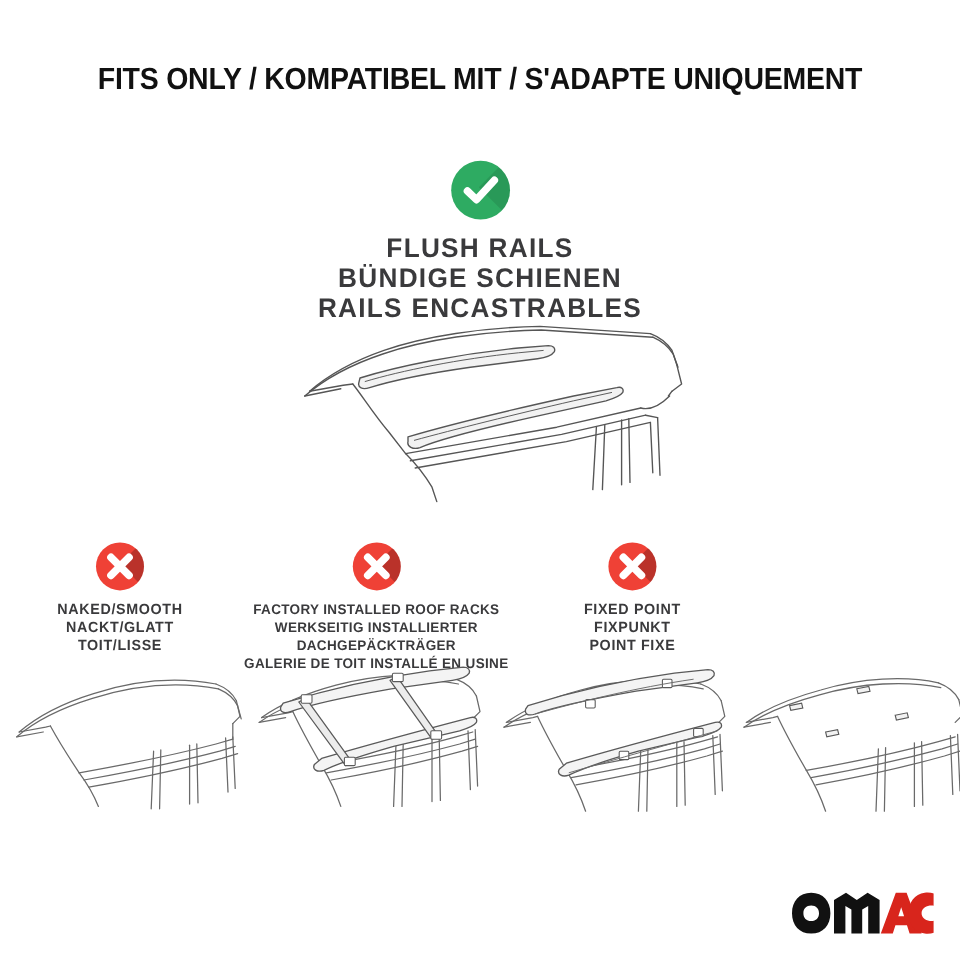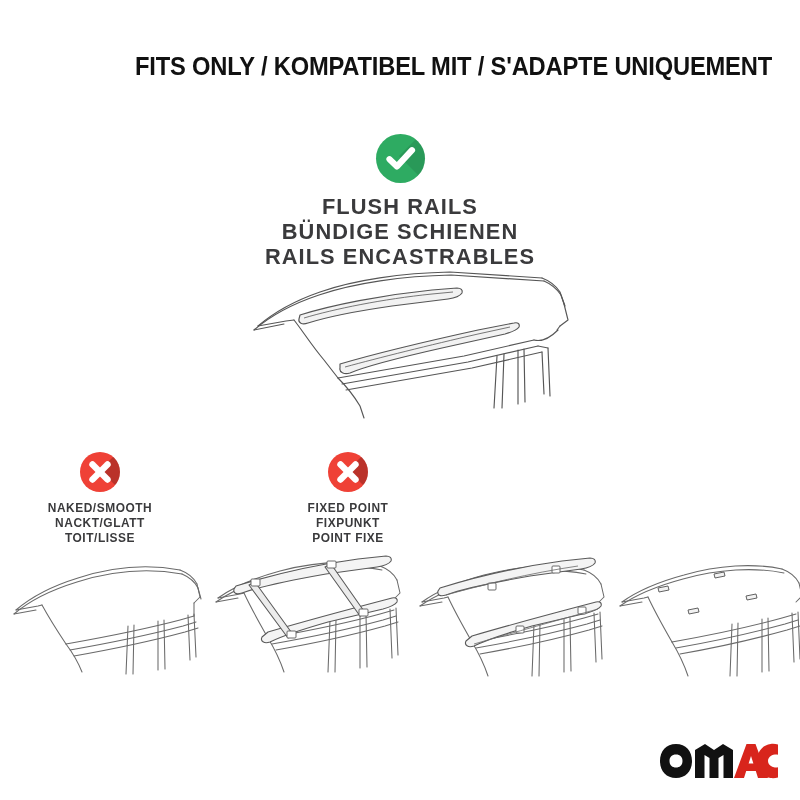--- a/index.html
+++ b/index.html
@@ -9,21 +9,21 @@
     font-family:"Liberation Sans", sans-serif;
     color:#231f20;
     overflow:hidden;
     position:relative;
   }
 
   
   .header{
     position:absolute;
     top:52px;left:0;width:800px;
-    text-align:right;
+    text-align:center;
   }
   .header-title{
     font-family:"Liberation Sans", sans-serif;
     font-weight:bold;
     font-size:25.5px;
     letter-spacing:-0.2px;
     color:#111111;
     transform:scaleX(0.93);
     white-space:nowrap;
   }
@@ -70,21 +70,20 @@
     top:268px;left:242px;
     width:330px;height:155px;
   }
 
   
   .bottom-row{
     position:absolute;
     top:452px;left:0;width:656px;
     display:flex;
     align-items:flex-start;
-    gap:48px;
   }
   .bottom-cell{
     flex:0 0 200px;
     text-align:center;
     position:relative;
   }
 
   .x-badge{
     width:40px;height:40px;
     margin:0 auto;
@@ -213,20 +212,37 @@
         </g>
       </svg>
     </div>
     <div class="cell-label">
       <div>NAKED/SMOOTH</div>
       <div>NACKT/GLATT</div>
       <div>TOIT/LISSE</div>
     </div>
   </div>
 
+  <div class="bottom-cell">
+    <div class="x-badge">
+      <div class="shadow"></div>
+      <svg width="40" height="40" viewBox="0 0 40 40">
+        <g stroke="#ffffff" stroke-width="6.4" stroke-linecap="round">
+          <line x1="12.5" y1="12.5" x2="27.5" y2="27.5"></line>
+          <line x1="27.5" y1="12.5" x2="12.5" y2="27.5"></line>
+        </g>
+      </svg>
+    </div>
+    <div class="cell-label narrow">
+      <div>FACTORY INSTALLED ROOF RACKS</div>
+      <div>WERKSEITIG INSTALLIERTER</div>
+      <div>DACHGEPÄCKTRÄGER</div>
+      <div>GALERIE DE TOIT INSTALLÉ EN USINE</div>
+    </div>
+  </div>
 
 
   <div class="bottom-cell">
     <div class="x-badge">
       <div class="shadow"></div>
       <svg width="40" height="40" viewBox="0 0 40 40">
         <g stroke="#ffffff" stroke-width="6.4" stroke-linecap="round">
           <line x1="12.5" y1="12.5" x2="27.5" y2="27.5"></line>
           <line x1="27.5" y1="12.5" x2="12.5" y2="27.5"></line>
         </g>

